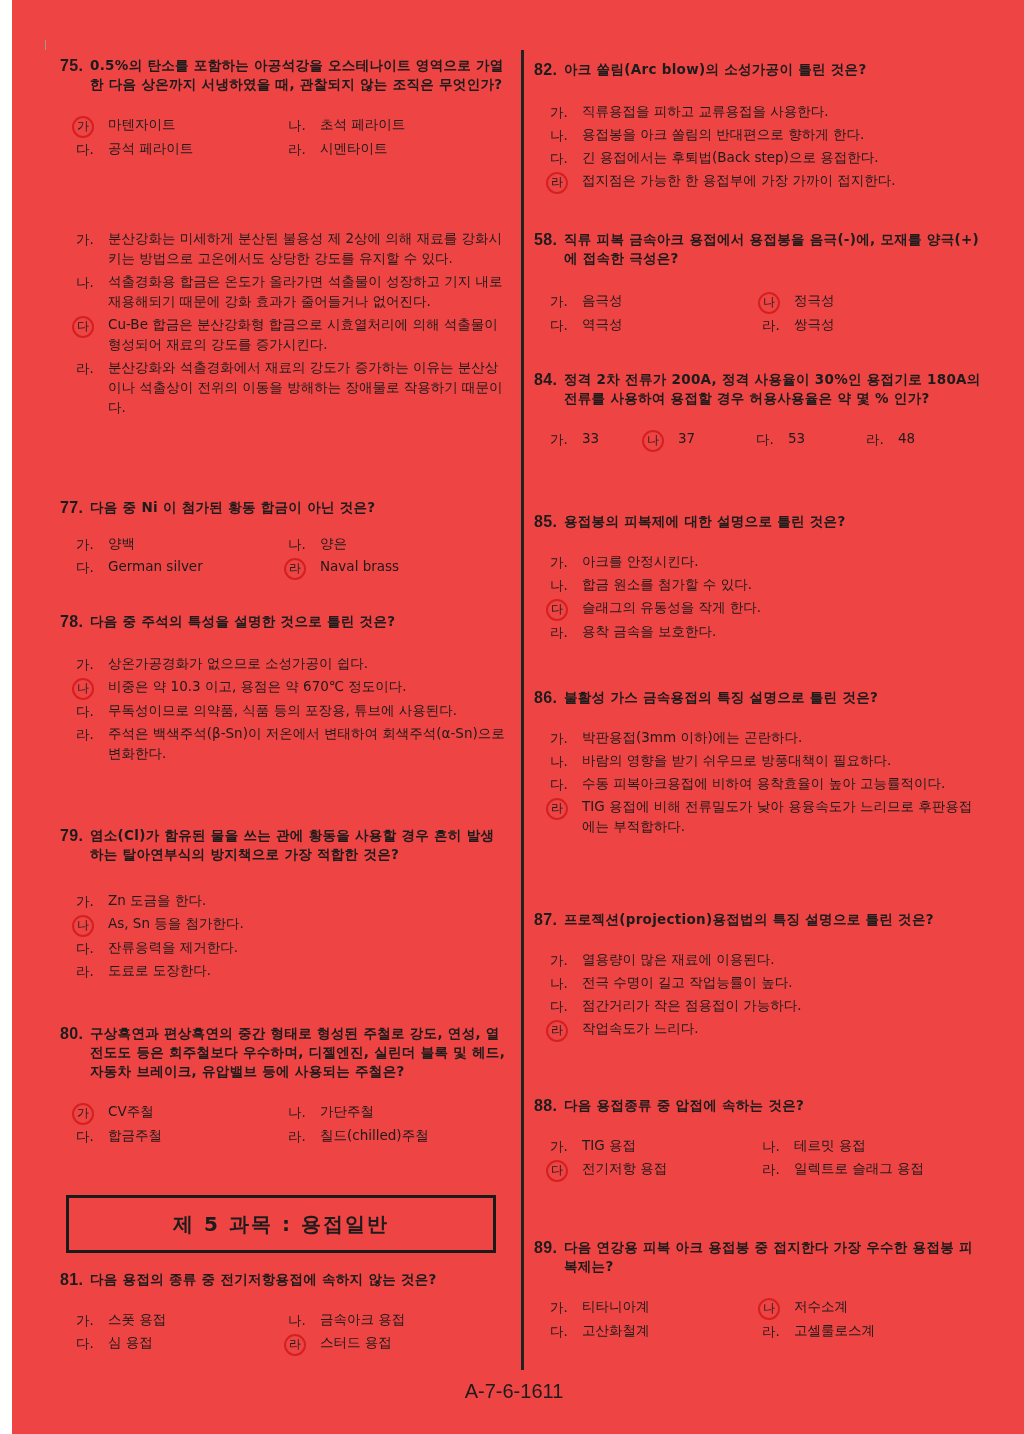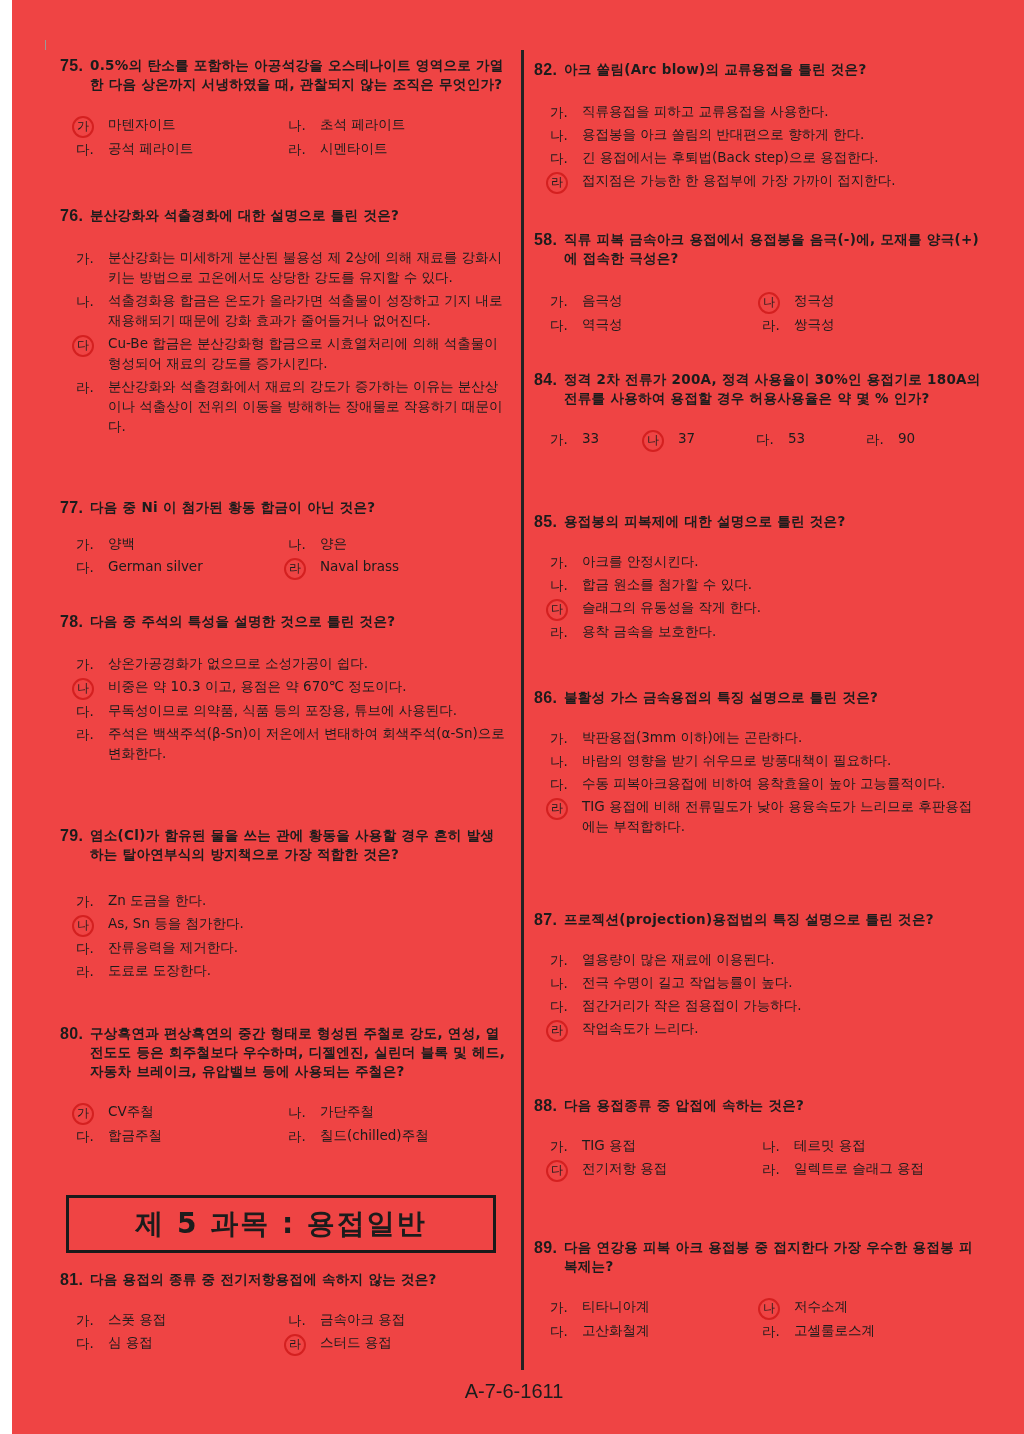--- a/index.html
+++ b/index.html
@@ -14,21 +14,21 @@
   .q-head { display: flex; font-size: 13.5px; line-height: 19px; letter-spacing: 0.3px; }
   .q-num { font-weight: bold; font-size: 16px; min-width: 30px; font-family: "Liberation Sans", sans-serif; }
   .q-text { flex: 1; font-weight: bold; }
   .opts { margin-top: 18px; padding-left: 16px; font-size: 13.5px; line-height: 23px; }
   .opt { display: flex; align-items: flex-start; }
   .opt-mark { width: 32px; flex: 0 0 32px; position: relative; }
   .opt-text { flex: 1; line-height: 20px; margin-bottom: 3px; }
   .grid2 { display: grid; grid-template-columns: 212px 200px; }
   .grid4 { display: grid; grid-template-columns: 96px 110px 110px 100px; }
   .circled { display: inline-flex; align-items: center; justify-content: center; width: 22px; height: 22px; border: 2.5px solid #d42020; border-radius: 50%; margin-left: -4px; margin-top: -2px; font-size: 12px; }
-  .subject-box { position: absolute; left: 54px; top: 1195px; width: 430px; height: 58px; border: 3px solid #1a1a1a; display: flex; align-items: center; justify-content: center; font-size: 28px; font-weight: bold; letter-spacing: 2px; }
+  .subject-box { position: absolute; left: 54px; top: 1195px; width: 430px; height: 58px; border: 3px solid #1a1a1a; display: flex; align-items: center; justify-content: center; font-size: 20px; font-weight: bold; letter-spacing: 2px; }
   .footer { position: absolute; left: 0; width: 1024px; top: 1380px; text-align: center; font-size: 20px; font-family: "Liberation Sans", sans-serif; }
   .footer span { margin-left: -20px; }
   .tick { position: absolute; left: 33px; top: 40px; width: 1px; height: 10px; background: #999; }
 </style>
 </head>
 <body>
 
 <div class="page">
   <div class="tick"></div>
   <div class="divider"></div>
@@ -54,24 +54,20 @@
             <span class="opt-text">공석 페라이트</span>
           </div>
         <div class="opt">
             <span class="opt-mark">라.</span>
             <span class="opt-text">시멘타이트</span>
           </div>
       </div>
     </div>
 
     <div class="q" style="top:150px;">
-      <div class="q-head">
-        <span class="q-num">76.</span>
-        <span class="q-text">분산강화와 석출경화에 대한 설명으로 틀린 것은?</span>
-      </div>
       <div class="opts" style="margin-top:22px;">
         <div class="opt">
             <span class="opt-mark">가.</span>
             <span class="opt-text">분산강화는 미세하게 분산된 불용성 제 2상에 의해 재료를 강화시키는 방법으로 고온에서도 상당한 강도를 유지할 수 있다.</span>
           </div>
         <div class="opt">
             <span class="opt-mark">나.</span>
             <span class="opt-text">석출경화용 합금은 온도가 올라가면 석출물이 성장하고 기지 내로 재용해되기 때문에 강화 효과가 줄어들거나 없어진다.</span>
           </div>
         <div class="opt">
@@ -211,21 +207,21 @@
     </div>
   </div>
 
   <div class="subject-box">제 5 과목 : 용접일반</div>
 
   <div class="col col-right" style="top:60px;height:1310px;">
 
     <div class="q" style="top:0;">
       <div class="q-head">
         <span class="q-num">82.</span>
-        <span class="q-text">아크 쏠림(Arc blow)의 교류용접을 틀린 것은?</span>
+        <span class="q-text">아크 쏠림(Arc blow)의 소성가공이 틀린 것은?</span>
       </div>
       <div class="opts" style="margin-top:22px;">
         <div class="opt">
             <span class="opt-mark">가.</span>
             <span class="opt-text">직류용접을 피하고 교류용접을 사용한다.</span>
           </div>
         <div class="opt">
             <span class="opt-mark">나.</span>
             <span class="opt-text">용접봉을 아크 쏠림의 반대편으로 향하게 한다.</span>
           </div>
@@ -278,21 +274,21 @@
         <div class="opt">
             <span class="opt-mark"><span class="circled">나</span></span>
             <span class="opt-text">37</span>
           </div>
         <div class="opt">
             <span class="opt-mark">다.</span>
             <span class="opt-text">53</span>
           </div>
         <div class="opt">
             <span class="opt-mark">라.</span>
-            <span class="opt-text">90</span>
+            <span class="opt-text">48</span>
           </div>
       </div>
     </div>
 
     <div class="q" style="top:452px;">
       <div class="q-head">
         <span class="q-num">85.</span>
         <span class="q-text">용접봉의 피복제에 대한 설명으로 틀린 것은?</span>
       </div>
       <div class="opts" style="margin-top:20px;">

